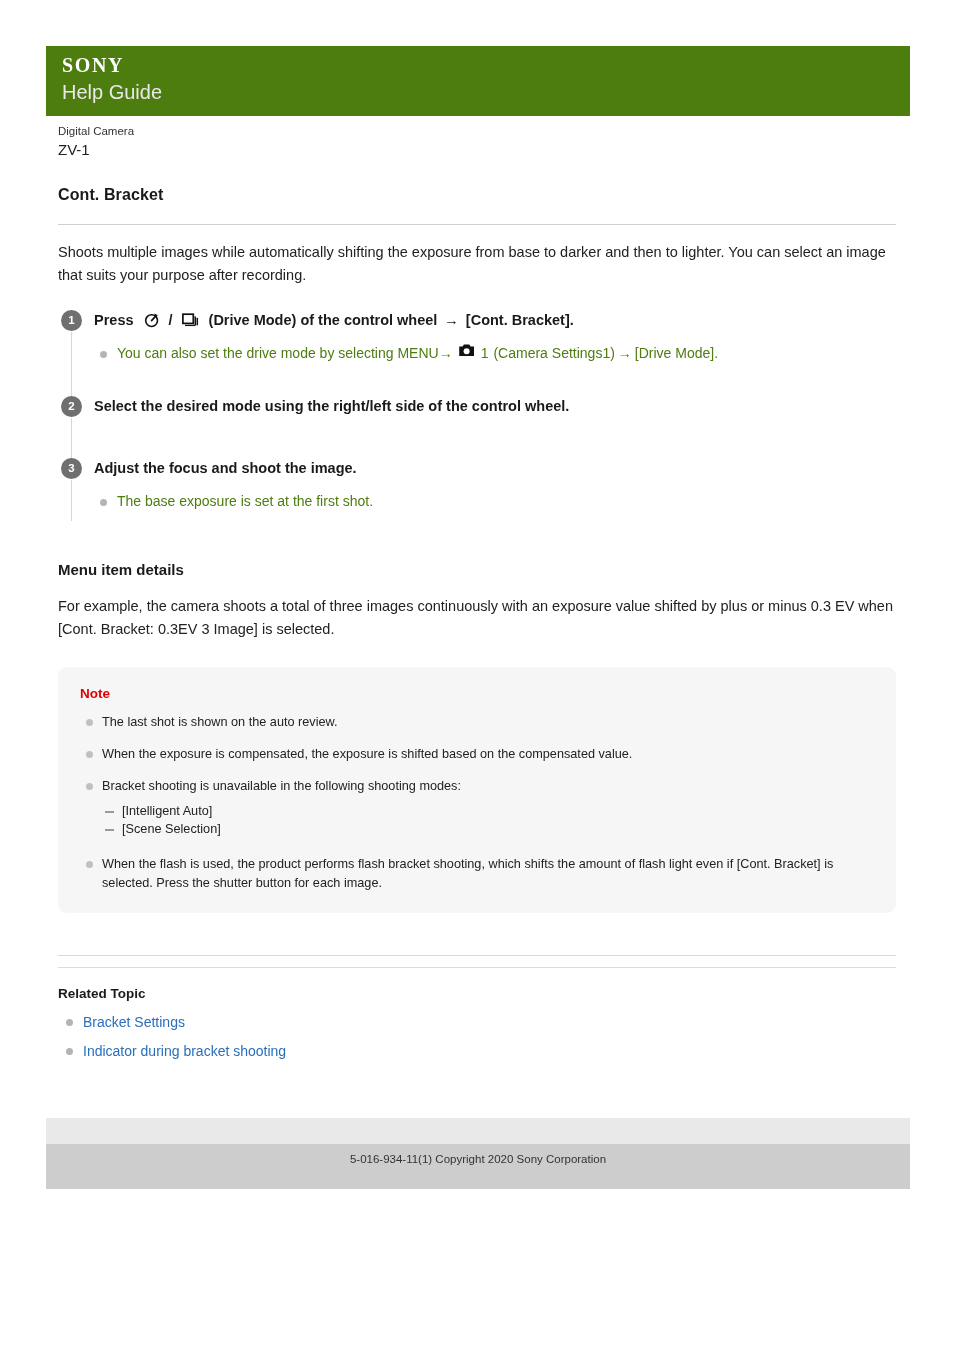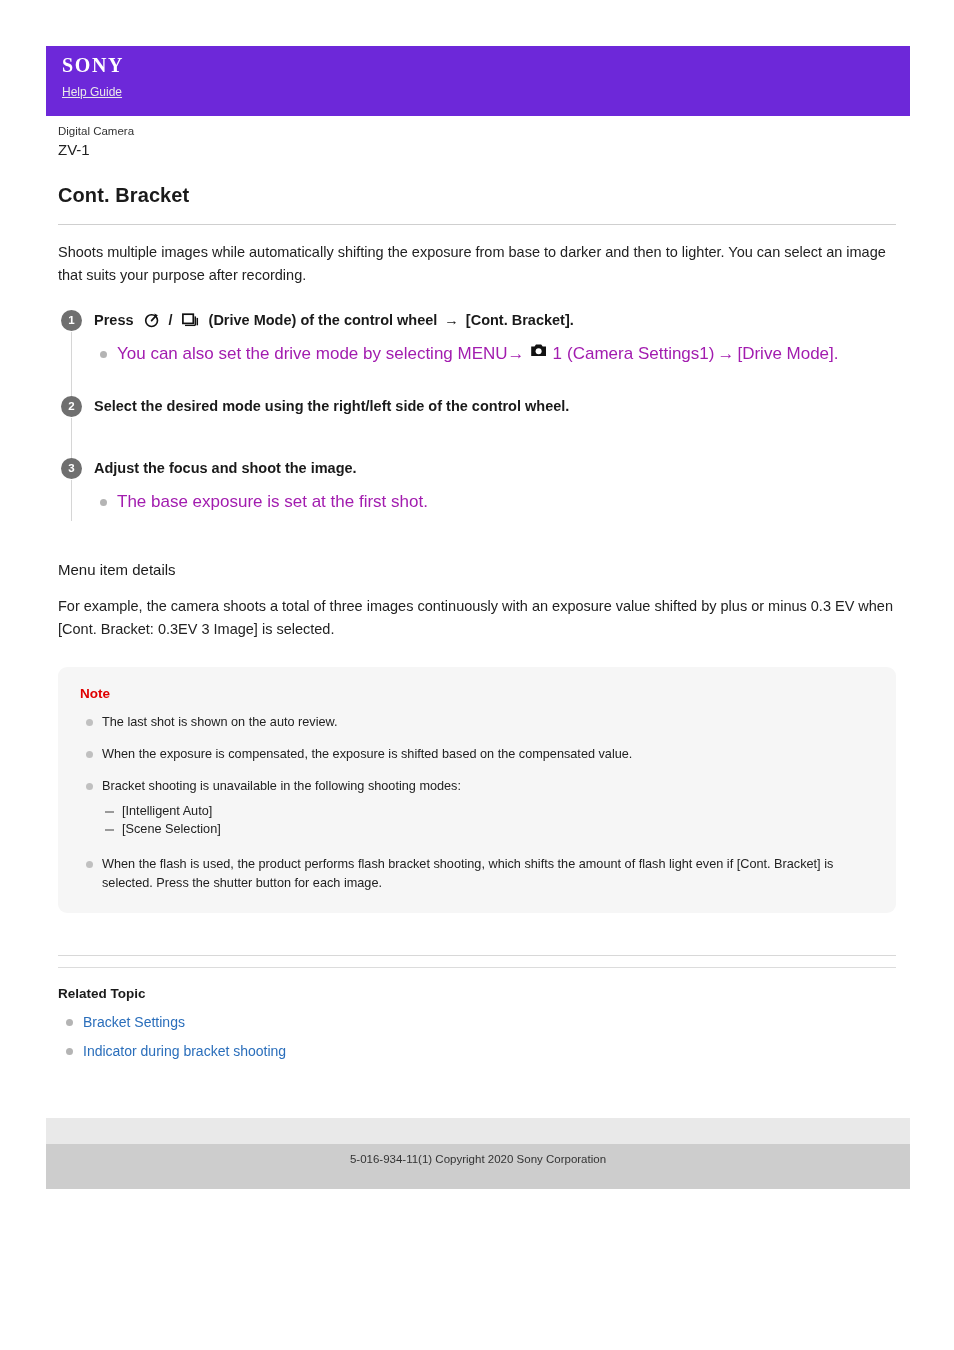--- a/index.html
+++ b/index.html
@@ -18,59 +18,58 @@
 
   .page { position: relative; width: 954px; height: 1350px; }
 
   
   .header-bar {
     position: absolute;
     left: 46px;
     top: 46px;
     width: 864px;
     height: 70px;
-    background: #6d28d9;
+    background: #4d7c0f;
     padding: 7px 0 0 16px;
   }
   .sony-logo {
     color: #ffffff;
     font-family: "Liberation Serif", serif;
     font-weight: bold;
     font-size: 20px;
     letter-spacing: 1.6px;
     line-height: 24px;
   }
   .help-guide {
     color: #e9e9e9;
-    font-size: 12px;
+    font-size: 20px;
     line-height: 26px;
     font-weight: 400;
     margin-top: 2px;
-    text-decoration: underline;
   }
 
   .product-block {
     position: absolute;
     left: 58px;
     top: 124px;
     width: 500px;
   }
   .product-kind { font-size: 11.5px; color: #333; line-height: 15px; }
   .product-model { font-size: 15px; color: #222; line-height: 20px; margin-top: 1px; }
 
   
   .content {
     position: absolute;
     left: 58px;
     top: 182px;
     width: 838px;
   }
 
   h1.doc-title {
-    font-size: 20px;
+    font-size: 16px;
     font-weight: bold;
     color: #1a1a1a;
     margin: 0;
     line-height: 26px;
     letter-spacing: 0.1px;
   }
   .rule {
     border: none;
     border-top: 1px solid #cfcfcf;
     margin: 16px 0 0 0;
@@ -126,23 +125,23 @@
   }
   .step-body { margin-top: 12px; }
   .step-gap-1 { padding-bottom: 30px; }
   .step-gap-2 { padding-bottom: 40px; }
   .step-gap-3 { padding-bottom: 8px; }
 
   ul.dotlist { list-style: none; margin: 0; padding: 0; }
   ul.dotlist > li {
     position: relative;
     padding-left: 23px;
-    font-size: 17px;
+    font-size: 14px;
     line-height: 21px;
-    color: #a21caf;
+    color: #4d7c0f;
     margin-bottom: 1px;
     display: flex;
     align-items: flex-start;
     flex-wrap: wrap;
   }
   ul.dotlist > li::before {
     content: "";
     position: absolute;
     left: 6px;
     top: 8px;
@@ -153,21 +152,21 @@
   }
 
   
   .icn { display: inline-block; vertical-align: middle; }
   .icn svg { display: block; }
   .arrow { padding: 0 3px; }
 
   
   h2.section-title {
     font-size: 15px;
-    font-weight: normal;
+    font-weight: bold;
     color: #1a1a1a;
     margin: 38px 0 0 0;
     line-height: 22px;
   }
   p.section-para {
     font-size: 14.5px;
     line-height: 23px;
     color: #222;
     margin: 14px 0 0 0;
   }

